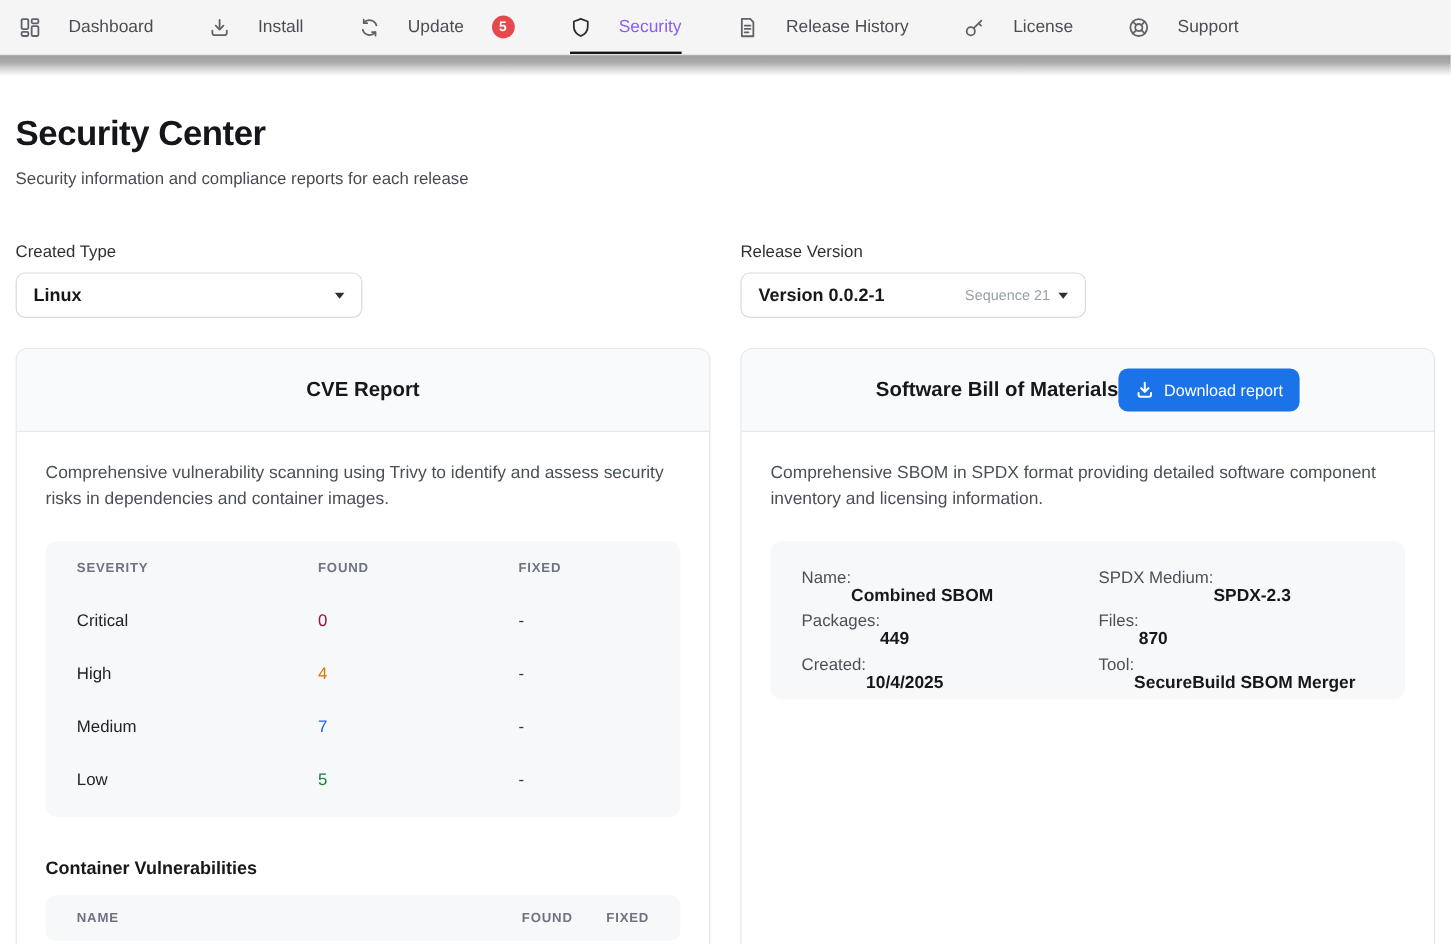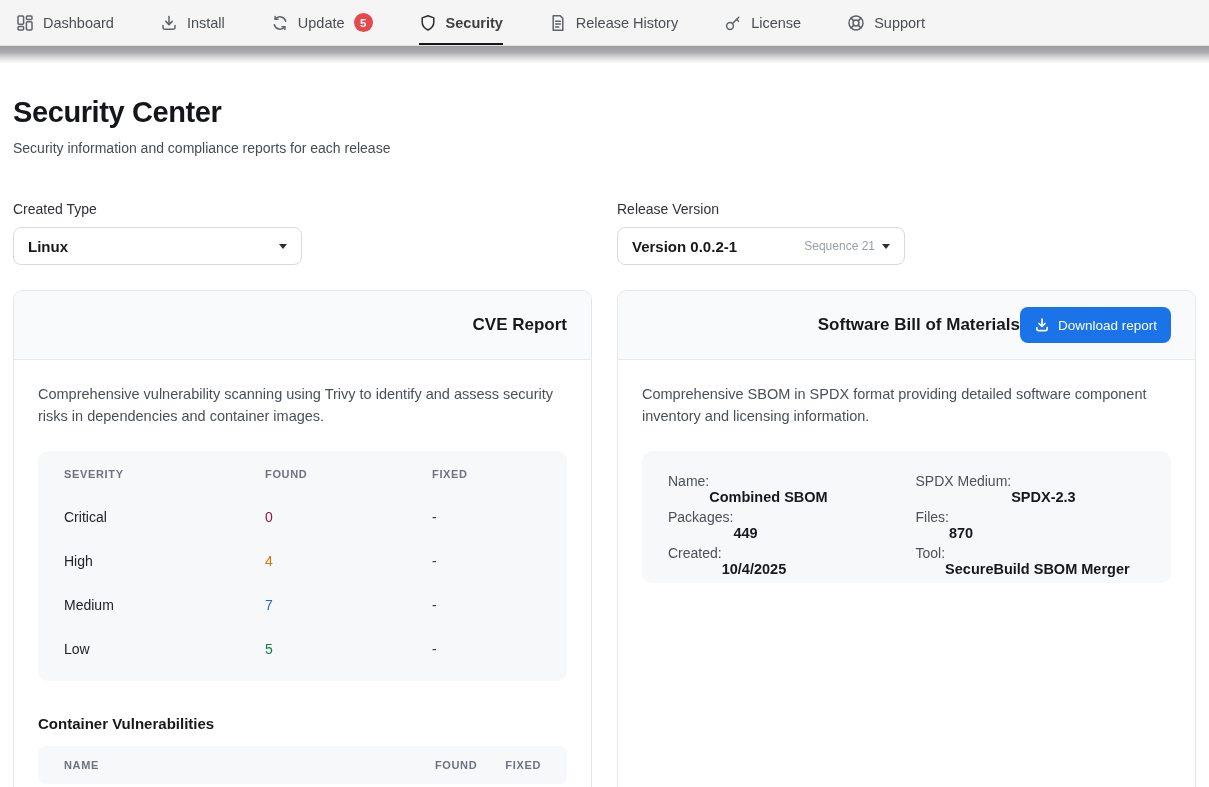--- a/index.html
+++ b/index.html
@@ -2,25 +2,25 @@
 <html><head>
 <meta charset="utf-8">
 <style>
   * { margin: 0; padding: 0; box-sizing: border-box; }
   html, body { width: 1209px; height: 787px; overflow: hidden; background: #ffffff;
     font-family: "Liberation Sans", sans-serif; color: #17181a; }
 
   
   .topnav { height: 46px; background: #f5f5f6; display: flex; align-items: stretch;
     padding-left: 16px; gap: 46px; border-bottom: 1px solid #e3e3e5; }
-  .nav-item { display: flex; align-items: center; gap: 9px; font-size: 14.5px;
+  .nav-item { display: flex; align-items: center; gap: 23px; font-size: 14.5px;
     color: #4a4e54; cursor: pointer; border-bottom: 2.5px solid transparent; padding-top: 2px; }
   .nav-item svg { width: 18px; height: 18px; stroke: #5f6368; fill: none;
     stroke-width: 1.5; stroke-linecap: round; stroke-linejoin: round; }
-  .nav-item.active { color: #404040; font-weight: 700; border-bottom-color: #151618; }
+  .nav-item.active { color: #8b5cf6; font-weight: 400; border-bottom-color: #151618; }
   .nav-item.active svg { stroke: #2a2c2f; }
   .badge { min-width: 19px; height: 19px; border-radius: 10px; color: #fff;
     font-size: 11.5px; font-weight: 700; display: flex; align-items: center;
     justify-content: center; padding: 0 5px; }
 
   .scroll-shadow { height: 17px;
     background: linear-gradient(to bottom, #9d9da0 0%, #aaaaad 35%, #d8d8da 68%, #fcfcfc 100%); }
 
   
   .content { padding: 0 13px; }
@@ -37,21 +37,21 @@
   .caret { width: 0; height: 0; border-left: 4.5px solid transparent;
     border-right: 4.5px solid transparent; border-top: 5.5px solid #2b2e33; }
   .sel-right { display: flex; align-items: center; gap: 7px; }
   .sel-meta { font-size: 12px; color: #9aa0a8; }
 
   
   .cards { display: flex; gap: 25px; margin-top: 25px; align-items: flex-start; }
   .card { width: 580px; height: 940px; background: #fff; border: 1px solid #e4e6e9;
     border-radius: 10px; overflow: hidden; }
   .card-header { height: 69px; background: #f9fafb; border-bottom: 1px solid #e7e9ec;
-    display: flex; align-items: center; justify-content: flex-end; padding: 0 24px; }
+    display: flex; align-items: center; justify-content: center; padding: 0 24px; }
   .card-title { font-size: 17px; font-weight: 600; color: #17181a; }
   .card-body { padding: 24px; }
   .card-desc { font-size: 14.5px; line-height: 21.5px; color: #4a5058; max-width: 532px; }
 
   .btn-primary { border: none; height: 36px; border-radius: 8px; color: #fff;
     font-family: "Liberation Sans", sans-serif; font-size: 13.5px; font-weight: 500;
     display: flex; align-items: center; gap: 8px; padding: 0 14px; cursor: pointer; }
   .btn-primary svg { width: 16px; height: 16px; stroke: #fff; fill: none;
     stroke-width: 1.7; stroke-linecap: round; stroke-linejoin: round; }
 

